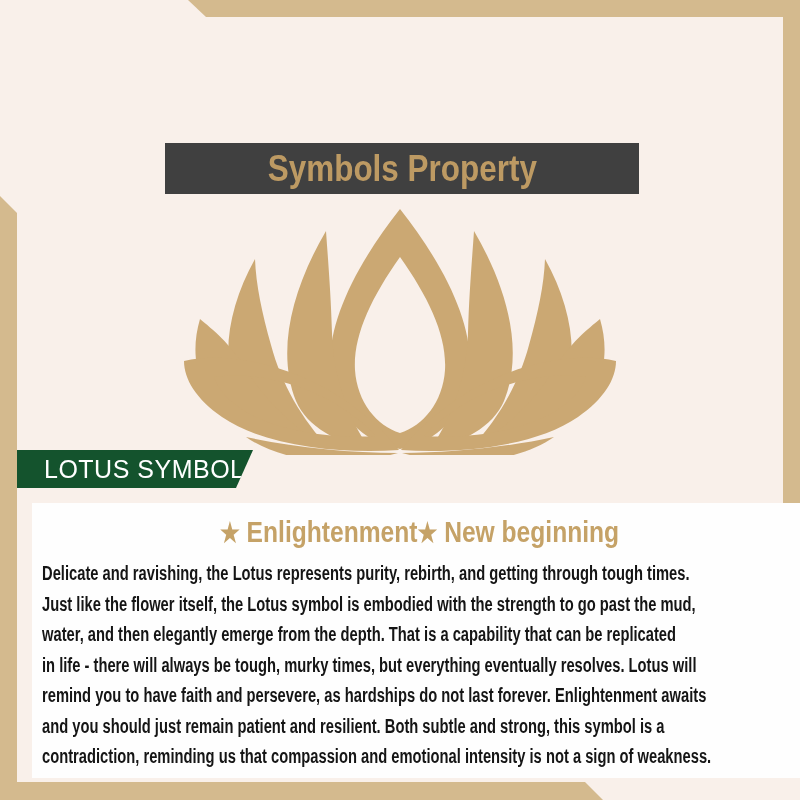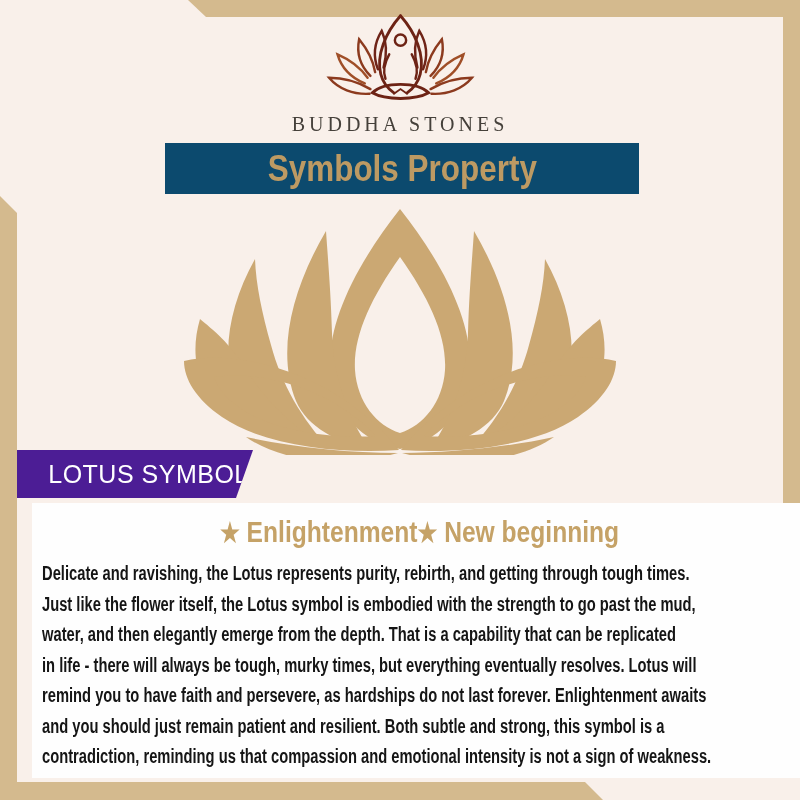--- a/index.html
+++ b/index.html
@@ -19,29 +19,29 @@
   .frame-bottom{left:0;bottom:0;width:603px;height:18px;
     clip-path:polygon(0 0,calc(100% - 18px) 0,100% 100%,0 100%);}
   
   .logo-wrap{position:absolute;top:12px;left:0;right:0;
     display:flex;flex-direction:column;align-items:center;}
   .logo-svg{width:205px;height:94px;display:block;}
   .brand-name{margin-top:7px;font-family:"Liberation Serif",serif;
     font-size:20px;letter-spacing:4px;color:#45403a;}
   
   .title-bar{position:absolute;left:165px;top:143px;width:474px;height:51px;
-    background:#0c4a6e;display:flex;align-items:center;justify-content:center;}
+    background:#404040;display:flex;align-items:center;justify-content:center;}
   .title-text{font-size:37px;font-weight:bold;color:#bd9a63;
     transform:scaleX(0.85);white-space:nowrap;}
   
   .lotus-wrap{position:absolute;left:180px;top:203px;width:440px;height:252px;}
   
-  .banner{position:absolute;left:17px;top:450px;width:236px;height:48px;
-    background:#4c1d95;clip-path:polygon(0 0,100% 0,calc(100% - 17px) 100%,0 100%);
-    display:flex;align-items:center;justify-content:center;}
+  .banner{position:absolute;left:17px;top:450px;width:236px;height:38px;
+    background:#14532d;clip-path:polygon(0 0,100% 0,calc(100% - 17px) 100%,0 100%);
+    display:flex;align-items:center;}
   .banner-text{margin-left:27px;font-size:25px;font-weight:400;
     color:#ffffff;letter-spacing:0.5px;}
   
   .panel{position:absolute;left:32px;top:503px;width:775px;height:275px;
     background:#fefefe;overflow:hidden;}
   .heading{margin-top:12px;text-align:center;font-size:30px;font-weight:bold;
     color:#c5a267;transform:scaleX(0.82);white-space:nowrap;}
   .heading .star{font-size:27px;}
   .body-text{margin:9px 0 0 10px;width:1012px;transform:scaleX(0.755);
     transform-origin:0 0;font-size:19.5px;font-weight:700;line-height:30.5px;
@@ -50,43 +50,20 @@
 </head>
 <body>
 
 <div class="canvas">
 
   <div class="frame frame-top"></div>
   <div class="frame frame-right"></div>
   <div class="frame frame-left"></div>
   <div class="frame frame-bottom"></div>
 
-  <div class="logo-wrap">
-    <svg class="logo-svg" viewBox="0 0 160 100">
-      <g fill="none" stroke-linecap="round">
-        <g id="logo-left">
-          <path stroke="#6f2418" stroke-width="2.6" d="M56 61 C51 48 52 33 60 20 C66 33 65 48 62 59"></path>
-          <path stroke="#8c3a1e" stroke-width="2.6" d="M48 68 C38 58 33 44 36 29 C45 40 51 52 53 64"></path>
-          <path stroke="#a04f28" stroke-width="2.6" d="M42 76 C28 70 17 59 13 45 C27 51 38 60 45 70"></path>
-          <path stroke="#8c3a1e" stroke-width="2.6" d="M47 87 C30 88 14 82 4 70 C20 70 36 75 48 82"></path>
-        </g>
-        <use href="#logo-left" transform="matrix(-1 0 0 1 160 0)"></use>
-        <g stroke="#6d2315">
-          <circle cx="80" cy="30" r="6" stroke-width="2.6"></circle>
-          <path stroke-width="3" d="M80 4 C64 22 54 46 59 66 C61 74 66 81 73 86"></path>
-          <path stroke-width="3" d="M80 4 C96 22 106 46 101 66 C99 74 94 81 87 86"></path>
-          <path stroke-width="2.6" d="M68 45 C63 54 61 63 64 71"></path>
-          <path stroke-width="2.6" d="M92 45 C97 54 99 63 96 71"></path>
-          <path stroke-width="3" d="M50 86 C62 74 98 74 110 86 C96 94 64 94 50 86 Z"></path>
-          <path stroke-width="2" d="M73 87 L80 82 L87 87"></path>
-        </g>
-      </g>
-    </svg>
-    <div class="brand-name">BUDDHA STONES</div>
-  </div>
 
   <div class="title-bar">
     <div class="title-text">Symbols Property</div>
   </div>
 
   <div class="lotus-wrap">
     <svg viewBox="0 0 440 252" width="440" height="252">
       <g fill="#cba873">
         <path fill-rule="evenodd" d="M220 6 C176 62 148 118 150 166 C152 210 184 240 220 246 C256 240 288 210 290 166 C292 118 264 62 220 6 Z
           M220 54 C191 95 173 133 175 167 C177 199 197 223 220 230 C243 223 263 199 265 167 C267 133 249 95 220 54 Z"></path>

